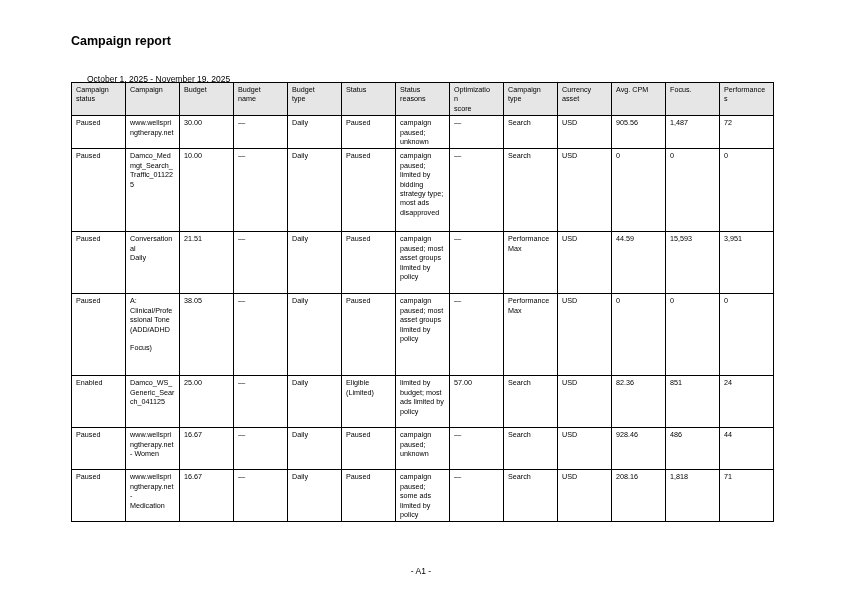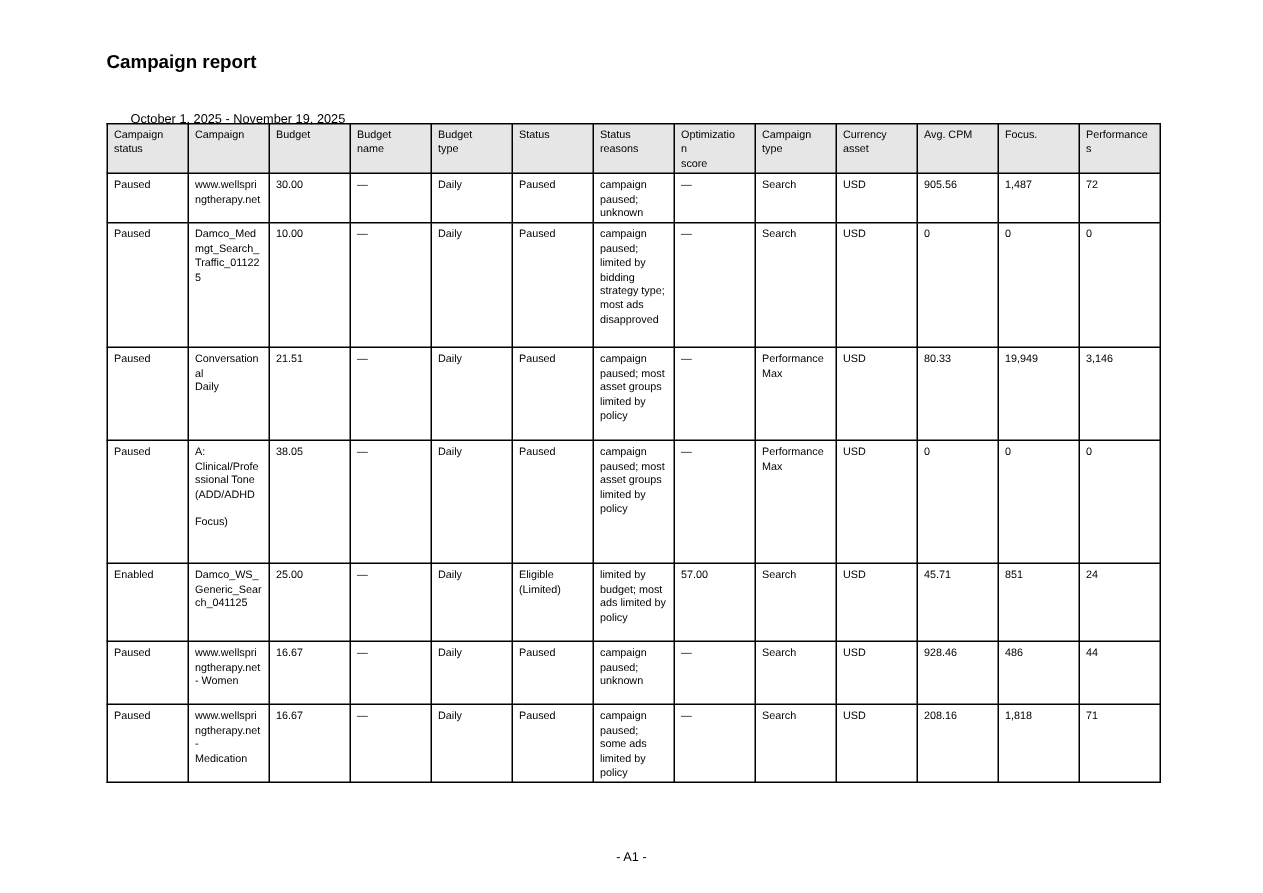--- a/index.html
+++ b/index.html
@@ -95,23 +95,23 @@
 Daily</td>
       <td>21.51</td>
       <td>—</td>
       <td>Daily</td>
       <td>Paused</td>
       <td>campaign paused; most asset groups limited by policy</td>
       <td>—</td>
       <td>Performance
 Max</td>
       <td>USD</td>
-      <td>80.33</td>
-      <td>19,949</td>
-      <td>3,146</td>
+      <td>44.59</td>
+      <td>15,593</td>
+      <td>3,951</td>
     </tr>
     <tr class="r4">
       <td>Paused</td>
       <td>A: Clinical/Professional Tone (ADD/ADHD
 
 Focus)</td>
       <td>38.05</td>
       <td>—</td>
       <td>Daily</td>
       <td>Paused</td>
@@ -128,21 +128,21 @@
       <td>Enabled</td>
       <td>Damco_WS_Generic_Search_041125</td>
       <td>25.00</td>
       <td>—</td>
       <td>Daily</td>
       <td>Eligible (Limited)</td>
       <td>limited by budget; most ads limited by policy</td>
       <td>57.00</td>
       <td>Search</td>
       <td>USD</td>
-      <td>45.71</td>
+      <td>82.36</td>
       <td>851</td>
       <td>24</td>
     </tr>
     <tr class="r6">
       <td>Paused</td>
       <td>www.wellspringtherapy.net
 - Women</td>
       <td>16.67</td>
       <td>—</td>
       <td>Daily</td>

